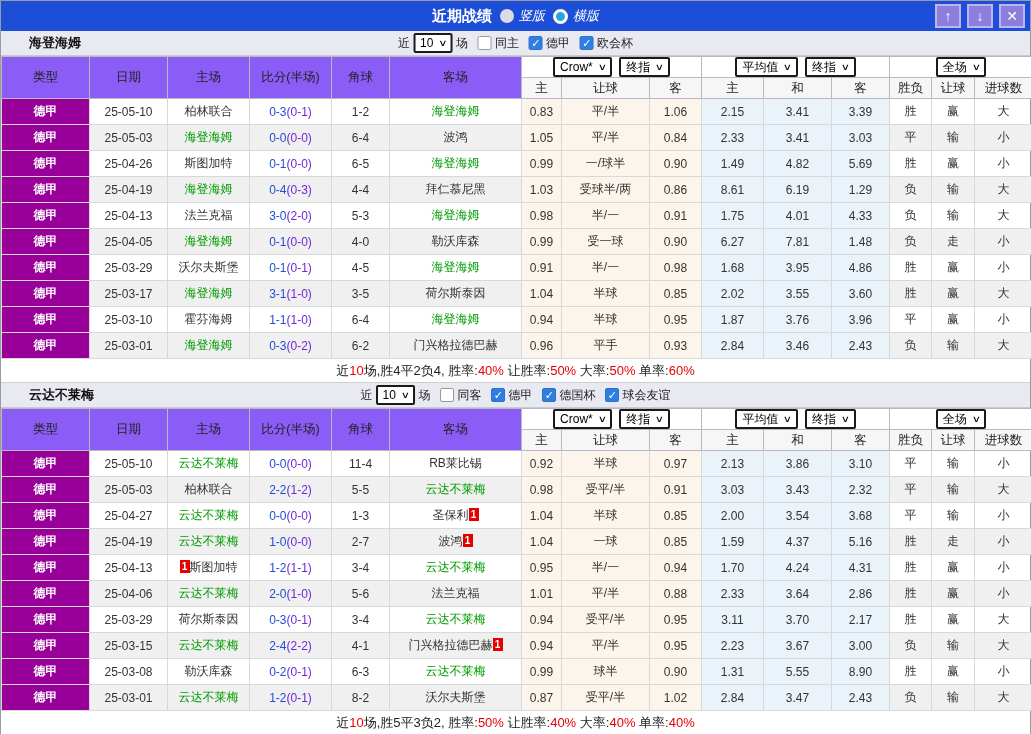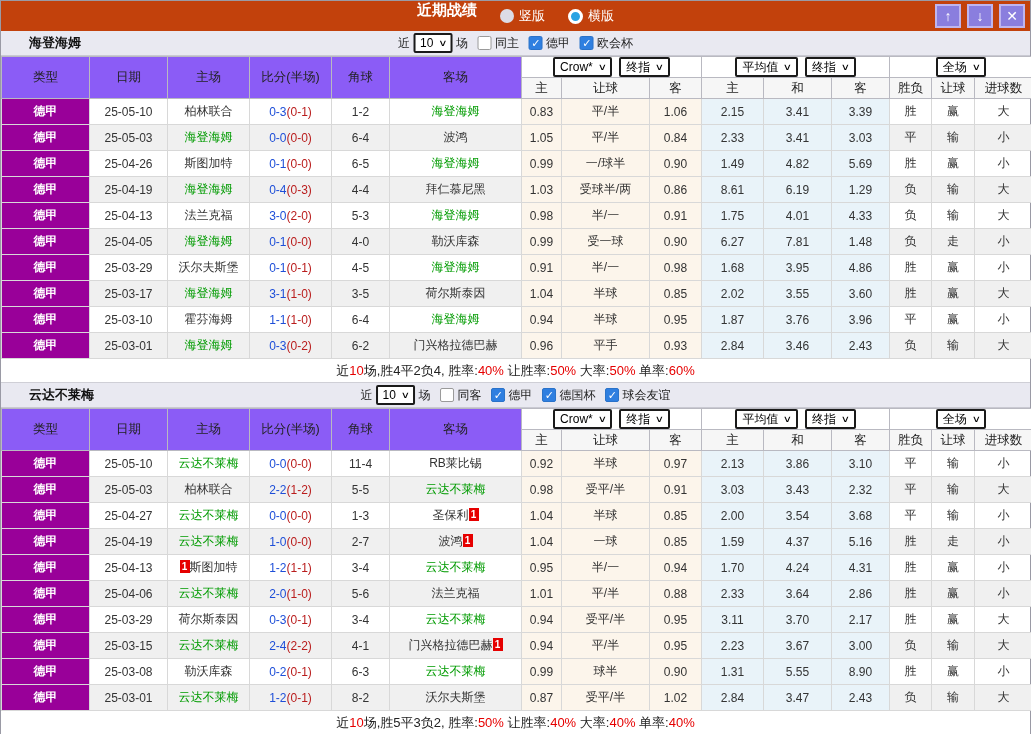--- a/index.html
+++ b/index.html
@@ -1,22 +1,22 @@
 <!DOCTYPE html>
 <html><head>
 <meta charset="utf-8">
 <style>
   * { box-sizing: border-box; }
   body { margin:0; font-family:"Liberation Sans","DejaVu Sans",sans-serif; background:#fff; }
   .app { width:1031px; border:1px solid #9a9aa5; }
 
   
-  .titlebar { height:30px; background:#c2410c; position:relative; display:flex; justify-content:center; gap:23px; color:#fff; }
+  .titlebar { height:30px; background:#1d4ed8; position:relative; display:flex; align-items:center; justify-content:center; gap:8px; color:#fff; }
   .title { font-size:15px; font-weight:bold; }
-  .rgroup { display:flex; align-items:center; gap:5px; font-size:13px; }
+  .rgroup { display:flex; align-items:center; gap:5px; font-size:13px;font-style:italic; }
   .radio { display:inline-block; border-radius:50%; cursor:pointer; }
   .radio.solid { width:14px; height:14px; background:#dcdce6; }
   .radio.ring  { width:15px; height:15px; background:#2aa3e3; border:3px solid #fff; }
   .tbtns { position:absolute; right:5px; top:3px; display:flex; gap:6px; }
   .tbtn { width:26px; height:24px; background:#8a7ede; border:2px solid #bfb5ee; color:#fff; display:flex; align-items:center; justify-content:center; font-size:14px; font-weight:bold; cursor:pointer; }
 
   
   .secbar { height:25px; background:#e9e9f1; position:relative; display:flex; align-items:center; border-bottom:1px solid #c9c9d2; }
   .team { font-weight:bold; margin-left:28px; font-size:13px; color:#111; }
   .filter { position:absolute; left:50%; transform:translateX(-50%); display:flex; align-items:center; gap:3px; font-size:12px; color:#222; white-space:nowrap; }
@@ -31,21 +31,21 @@
   .grid th.grp { background:#fff; }
   .grid tr.sub th { background:#f6f6f6; }
   .grpwrap { display:flex; justify-content:center; align-items:center; gap:7px; }
   .grid td { border:1px solid #d8d8d8; height:26px; padding:0; color:#333; }
   tr.alt td { background:#f0f0f0; }
   tbody td.league { background:#990099; color:#fff; font-weight:bold; }
   tbody td.crow { background:#fcf5eb; }
   tbody td.avg  { background:#e9f3f9; }
   .tg { color:#009b00; }
   .ft { color:#1d4ed8; }
-  .ht { color:#b91c1c; }
+  .ht { color:#6d28d9; }
   .badge { display:inline-block; background:#e60000; color:#fff; font-size:10px; line-height:13px; width:10px; height:13px; font-weight:bold; vertical-align:1px; }
   .cr { color:#e60000; } .cg { color:#089b08; } .cb { color:#3c3cd8; }
 
   .summary { height:24px; display:flex; align-items:center; justify-content:center; font-size:13px; color:#222; border-bottom:1px solid #cfcfd6; background:#fff; white-space:pre; }
   .summary .red { color:#e60000; }
 </style>
 </head>
 <body>
 
 <div class="app">

